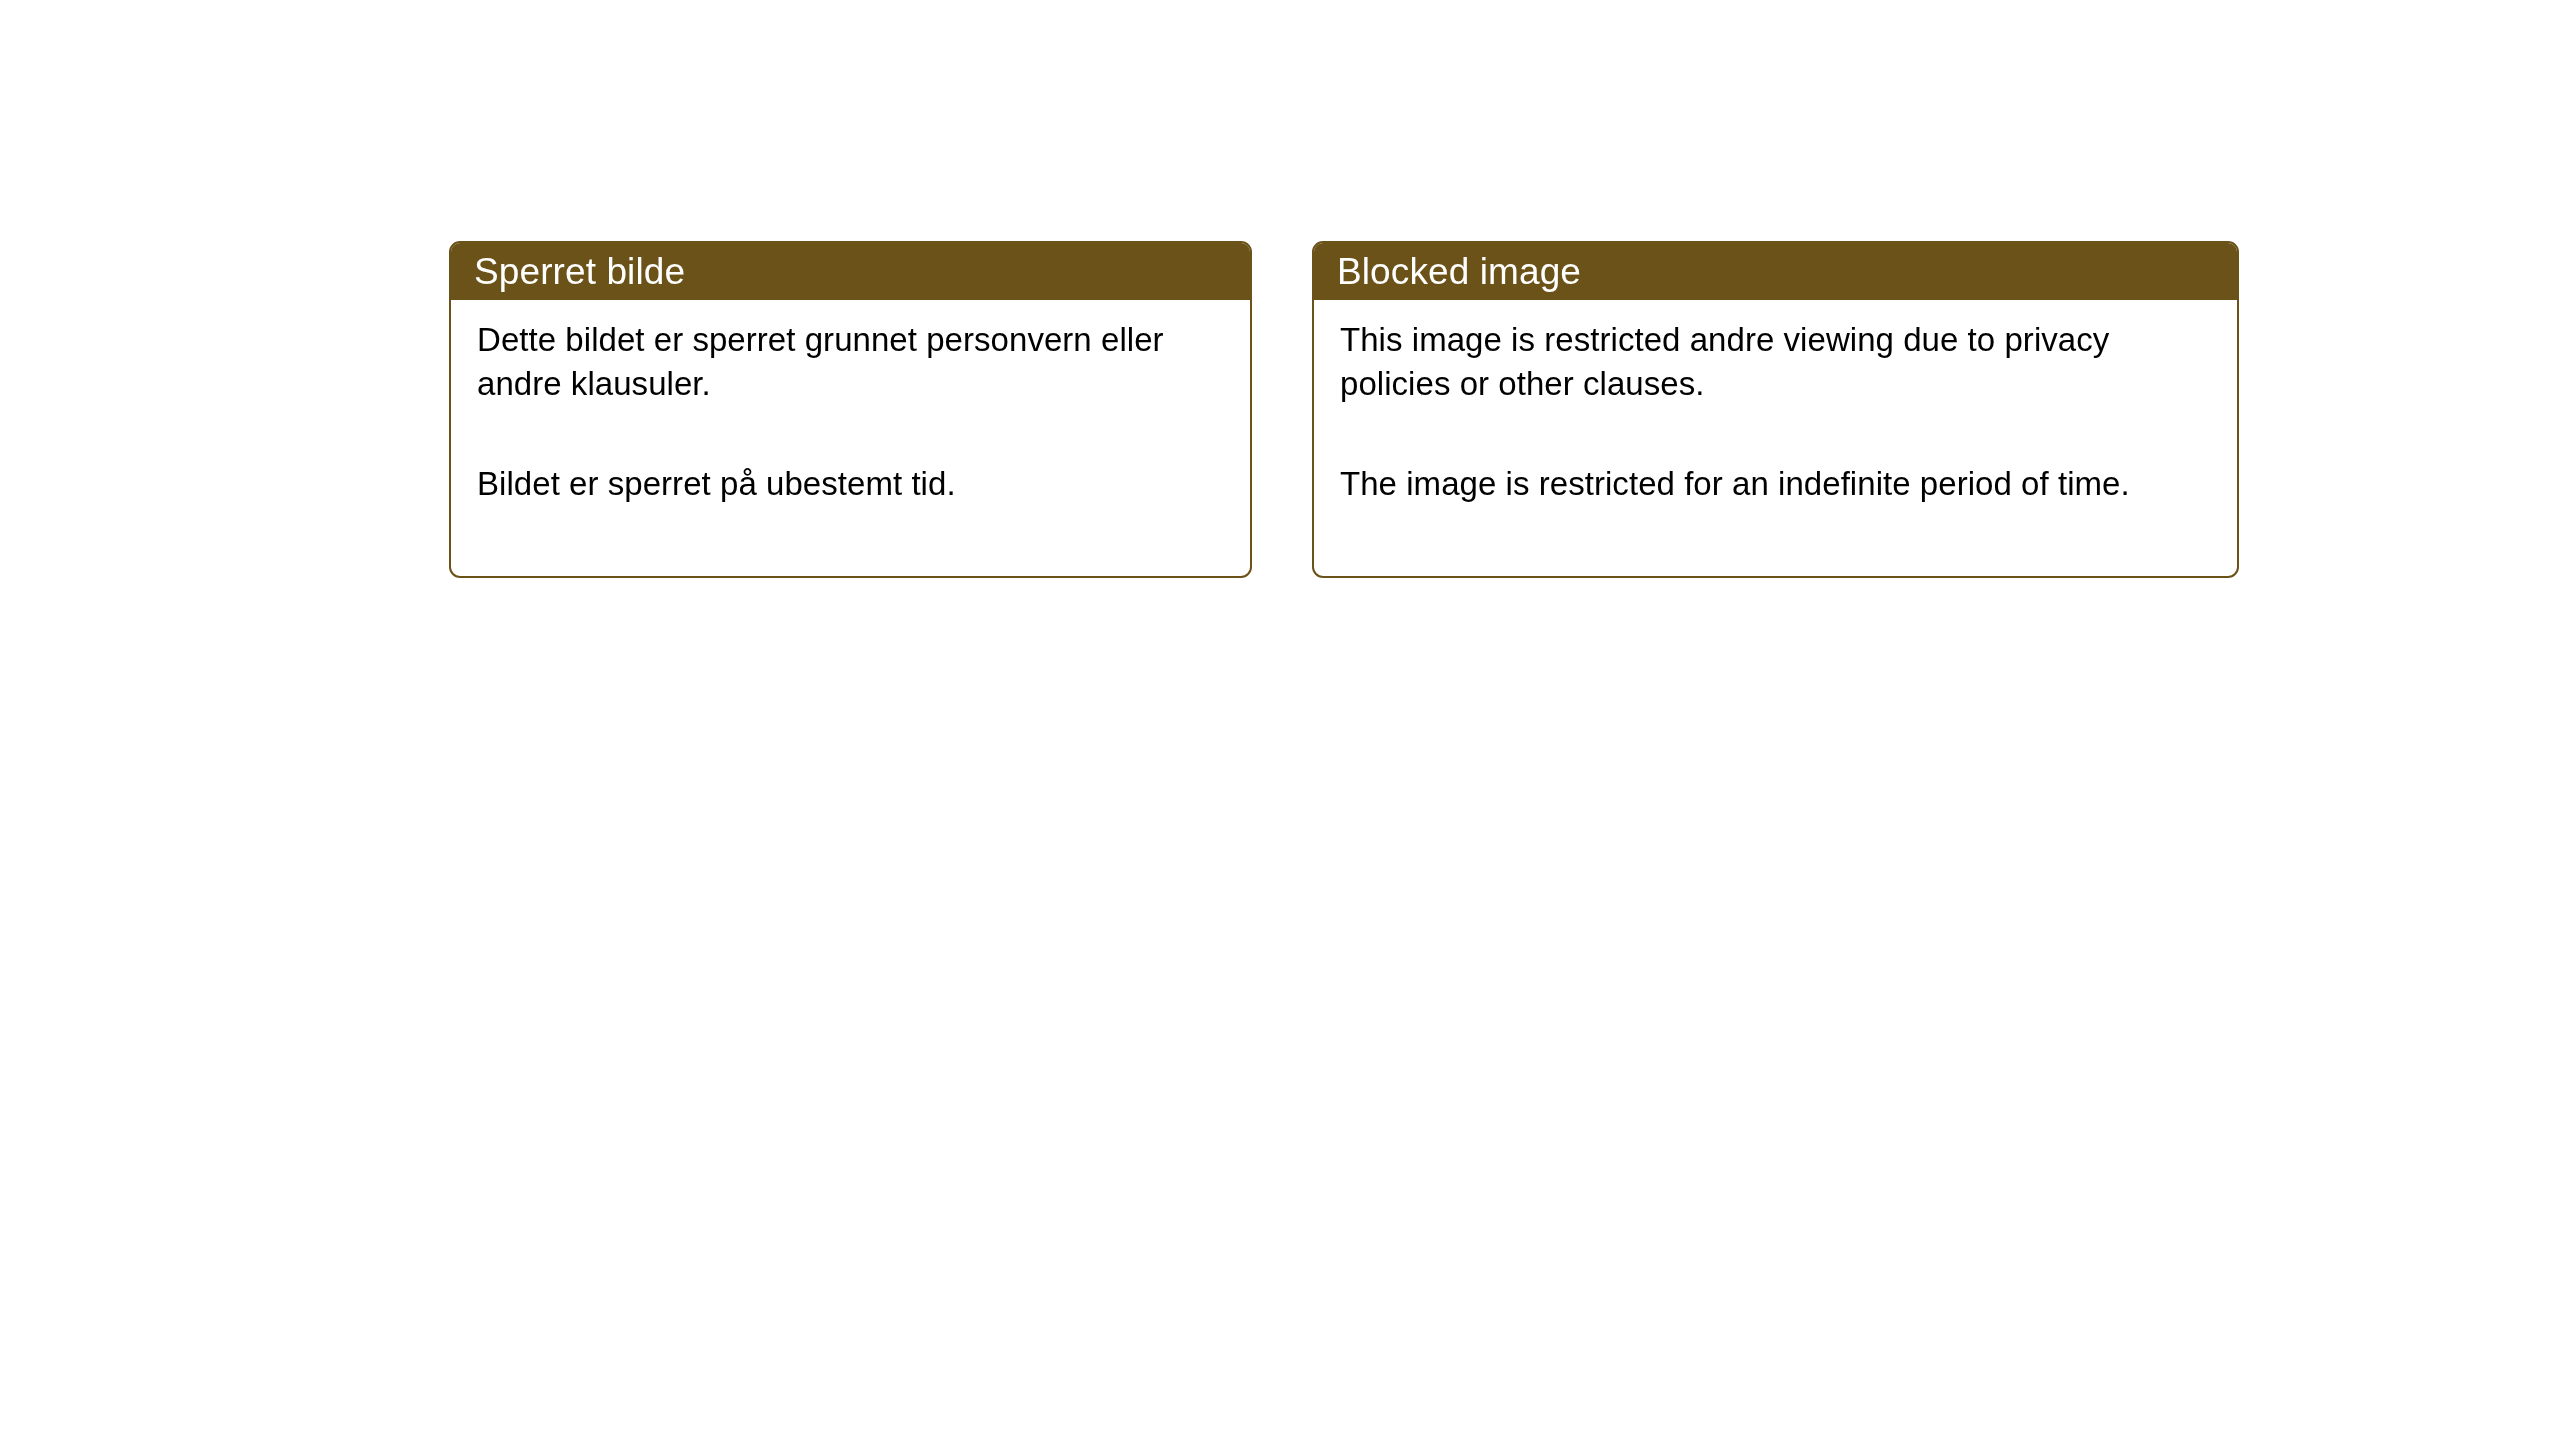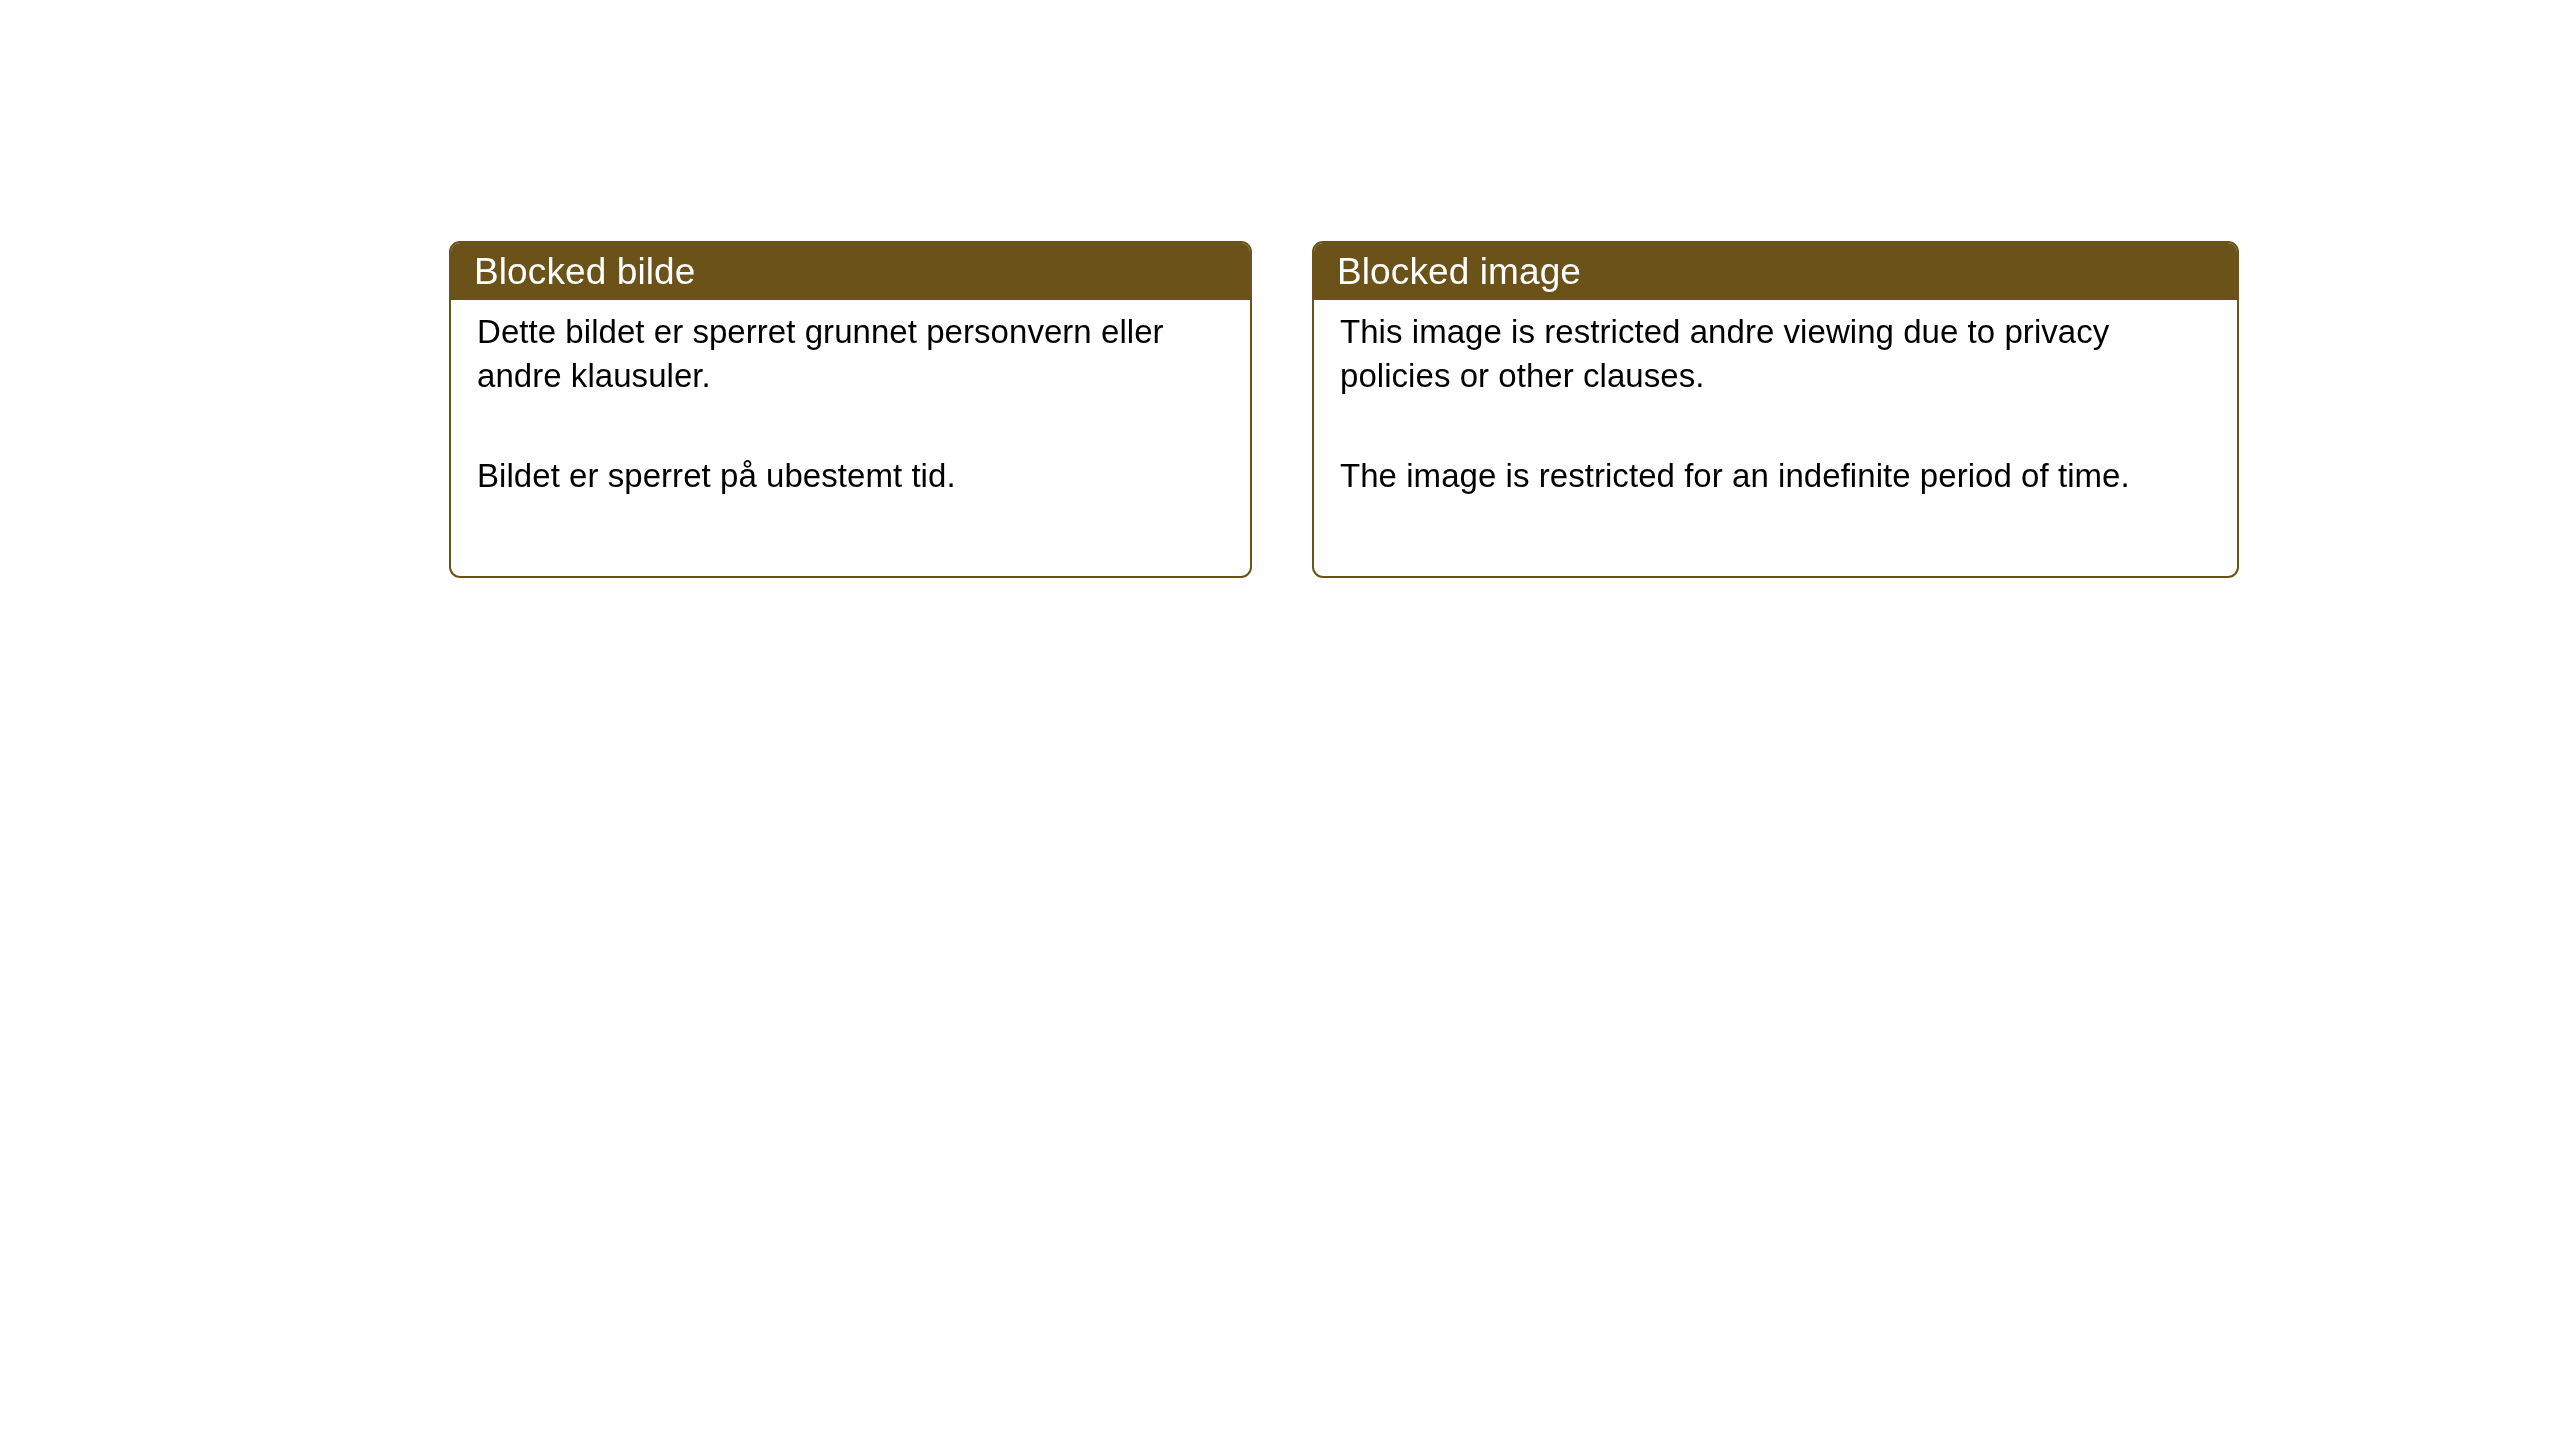--- a/index.html
+++ b/index.html
@@ -60,21 +60,21 @@
     color: #ffffff;
     font-size: 37px;
     font-weight: 400;
     line-height: 1;
     letter-spacing: 0.1px;
     white-space: nowrap;
   }
 
   .card-body {
     box-sizing: border-box;
-    padding: 10px 22px 0 26px;
+    padding: 18px 22px 0 26px;
     background: #ffffff;
   }
 
   .card-body p {
     margin: 0;
     color: #000000;
     font-size: 33px;
     line-height: 44px;
     font-weight: 400;
     letter-spacing: 0.05px;
@@ -84,21 +84,21 @@
     margin-top: 56px;
   }
 </style>
 </head>
 <body>
 
 <div id="stage">
 
   <section class="notice-card card-no">
     <div class="card-header">
-      <h2 class="card-title">Blocked bilde</h2>
+      <h2 class="card-title">Sperret bilde</h2>
     </div>
     <div class="card-body">
       <p>Dette bildet er sperret grunnet personvern eller andre klausuler.</p>
       <p>Bildet er sperret på ubestemt tid.</p>
     </div>
   </section>
 
   <section class="notice-card card-en">
     <div class="card-header">
       <h2 class="card-title">Blocked image</h2>

